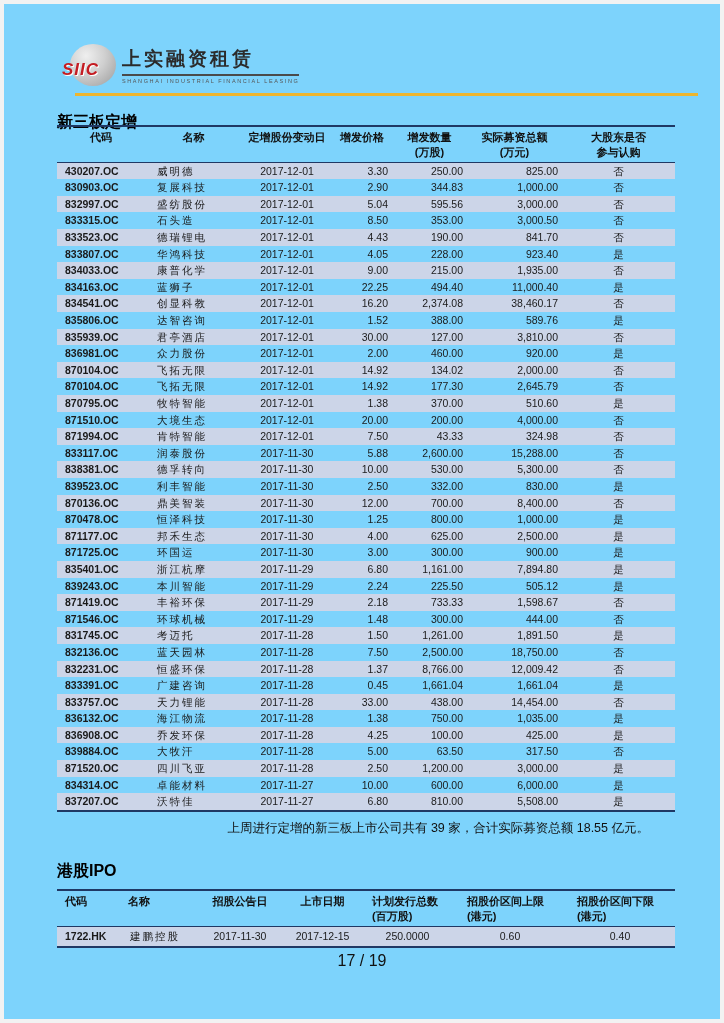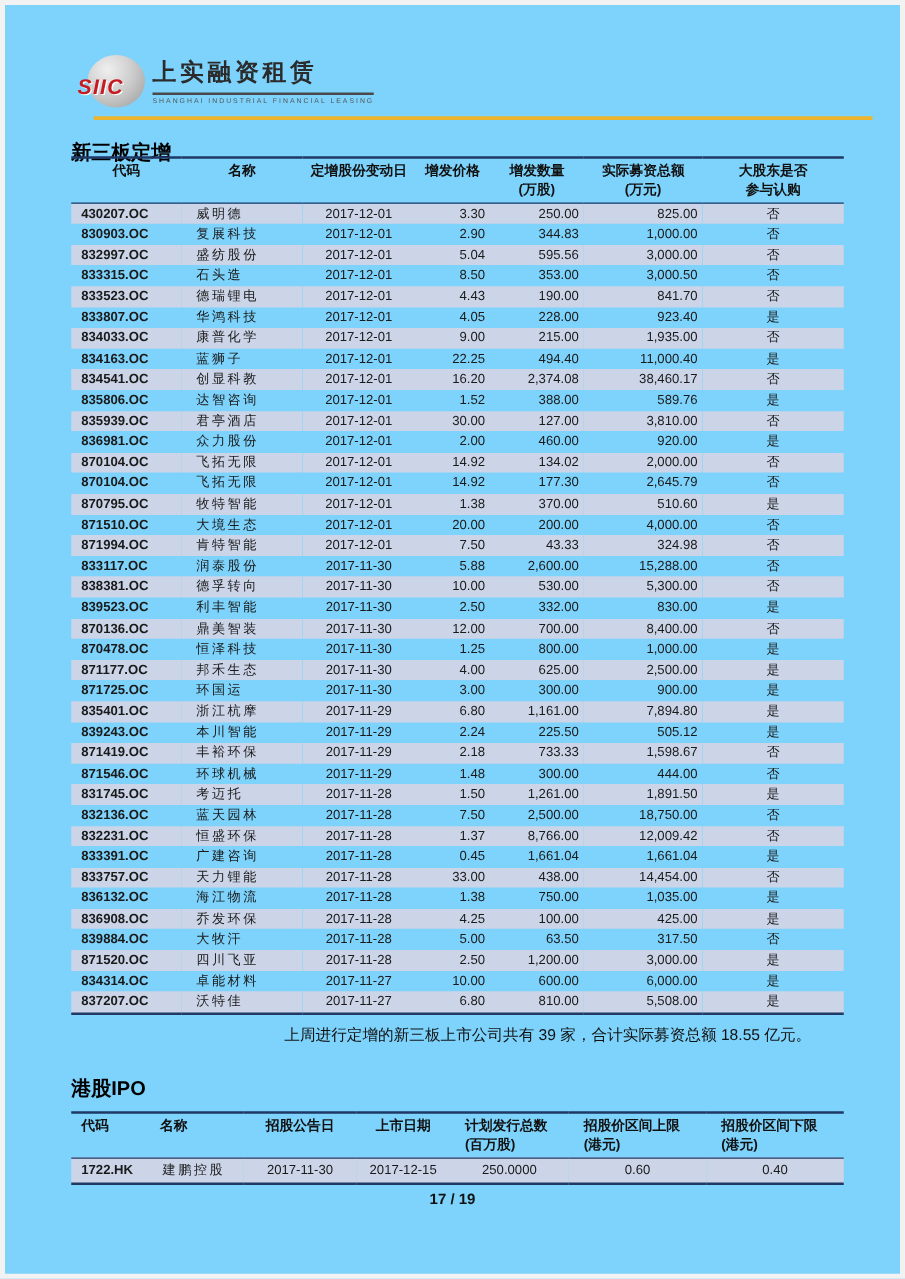--- a/index.html
+++ b/index.html
@@ -49,21 +49,21 @@
   .t2 .c0{font-weight:bold;text-align:left;padding-left:8px;}
   .t2 .c1{text-align:left;padding-left:10px;letter-spacing:2px;}
   .t2 .c2,.t2 .c3,.t2 .c4,.t2 .c5,.t2 .c6{text-align:center;}
 
   .hdr-sub{display:block;font-weight:bold;}
 
   .note{position:absolute;top:816px;left:53px;width:618px;text-align:right;padding-right:26px;
     box-sizing:border-box;font-size:12.5px;color:#111;}
 
   .page-num{position:absolute;top:948px;left:0;width:716px;text-align:center;
-    font-size:12px;font-weight:bold;color:#111;}
+    font-size:16px;font-weight:normal;color:#111;}
 </style>
 </head>
 <body>
 
 <div class="page">
 
   <div class="logo">
     <div class="logo-ball">
       <span class="logo-siic">SIIC</span>
     </div>

